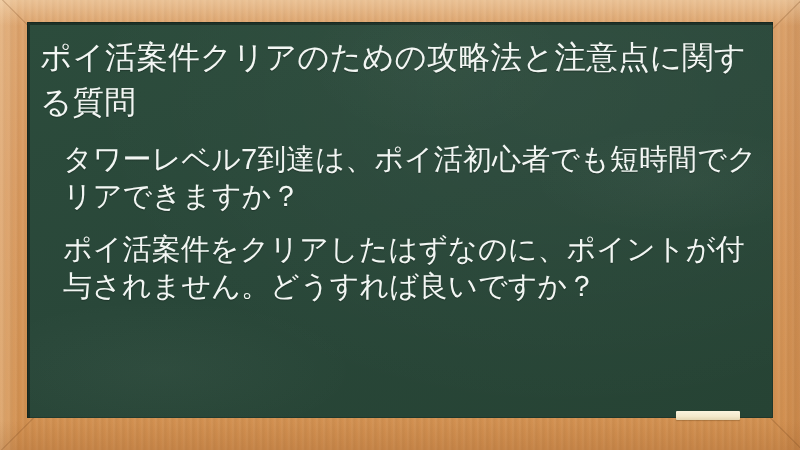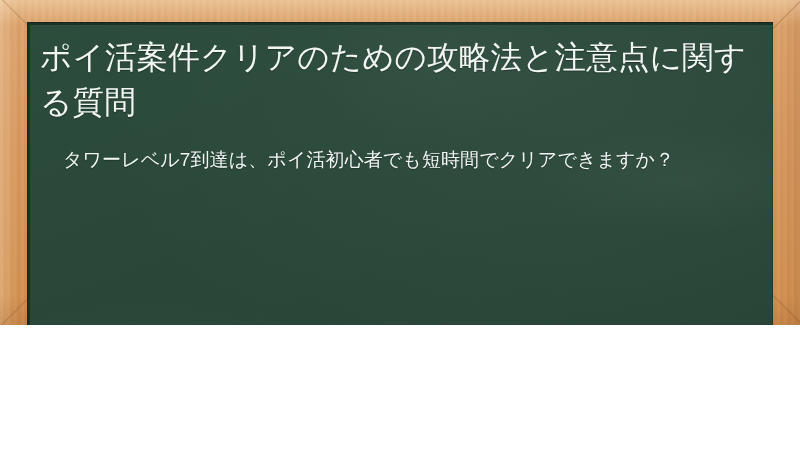--- a/index.html
+++ b/index.html
@@ -4,21 +4,21 @@
 <title>Blackboard</title>
 <style>
   html, body {
     margin: 0;
     padding: 0;
     background: #ffffff;
   }
   #stage {
     position: relative;
     width: 800px;
-    height: 325px;
+    height: 450px;
     overflow: hidden;
     font-family: "Liberation Sans", "DejaVu Sans", sans-serif;
   }
 
   
   .frame {
     position: absolute;
     inset: 0;
     background:
       repeating-linear-gradient(90deg,
@@ -109,21 +109,21 @@
     white-space: pre-line;
     text-shadow: 0 1px 1px rgba(0,0,0,0.30);
   }
   .qlist {
     margin: 0;
     padding: 0;
     list-style: none;
     margin-top: 16px;
   }
   .qitem {
-    font-size: 19px;
+    font-size: 29px;
     line-height: 37px;
     font-weight: 400;
     letter-spacing: 0.1px;
     padding-left: 23px;
     white-space: pre-line;
     margin-bottom: 16px;
     text-shadow: 0 1px 1px rgba(0,0,0,0.28);
   }
   .qitem:last-child { margin-bottom: 0; }
 
@@ -153,19 +153,20 @@
   </div>
 
   <div class="board">
     <div class="board-dust"></div>
 
     <div class="board-text">
       <div class="title">ポイ活案件クリアのための攻略法と注意点に関する質問</div>
 
       <ul class="qlist">
         <li class="qitem">タワーレベル7到達は、ポイ活初心者でも短時間でクリアできますか？</li>
+        <li class="qitem">ポイ活案件をクリアしたはずなのに、ポイントが付与されません。どうすれば良いですか？</li>
       </ul>
     </div>
   </div>
 
   <div class="chalk"></div>
 
 </div>
 
 </body></html>

